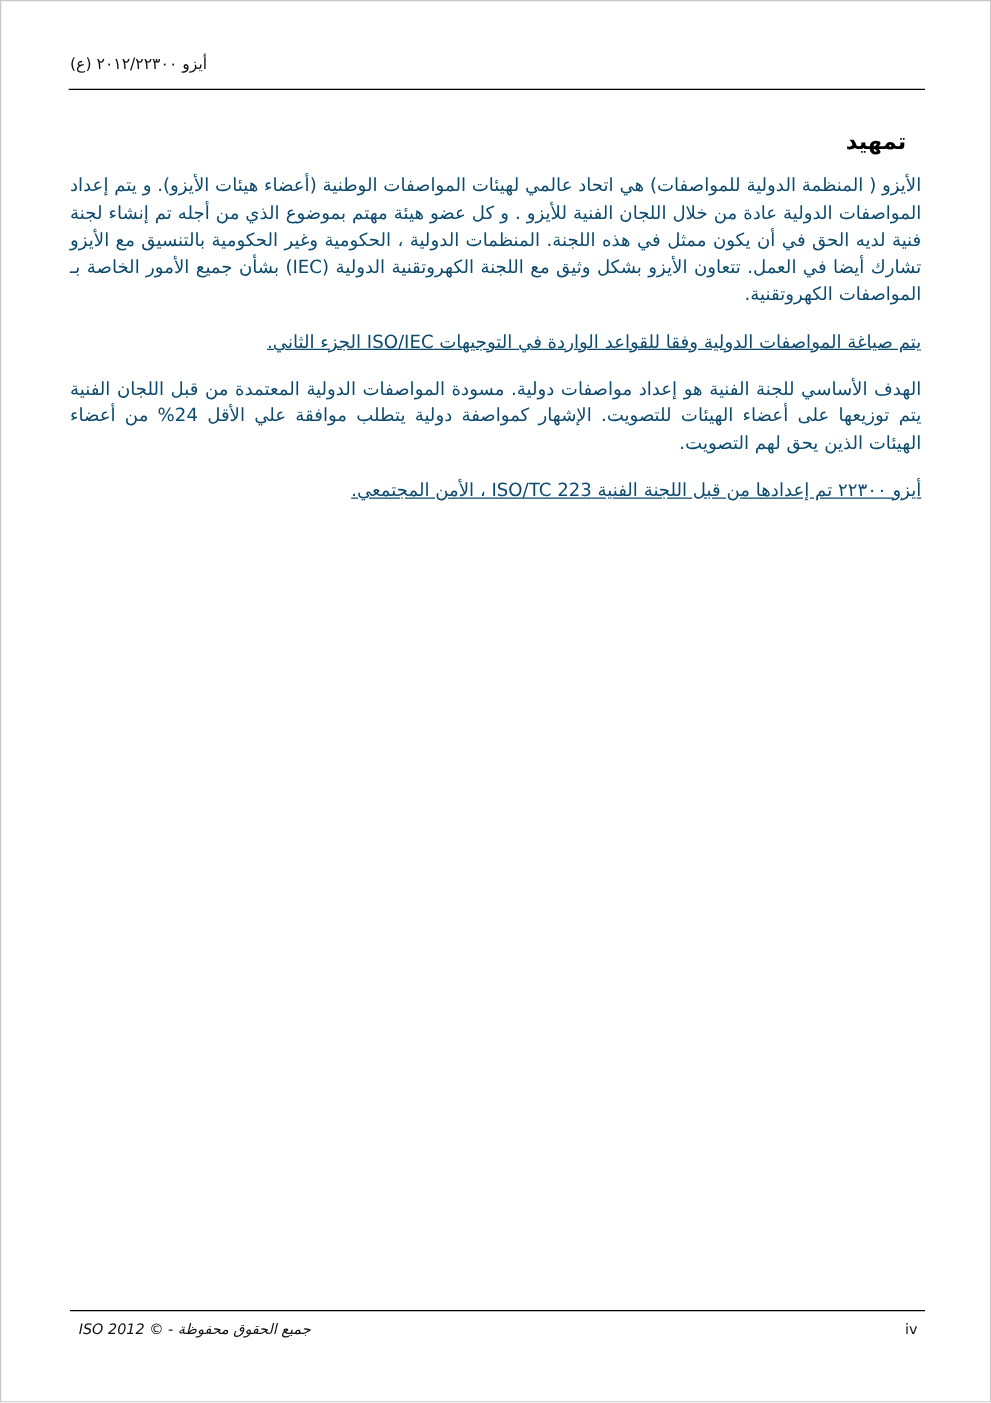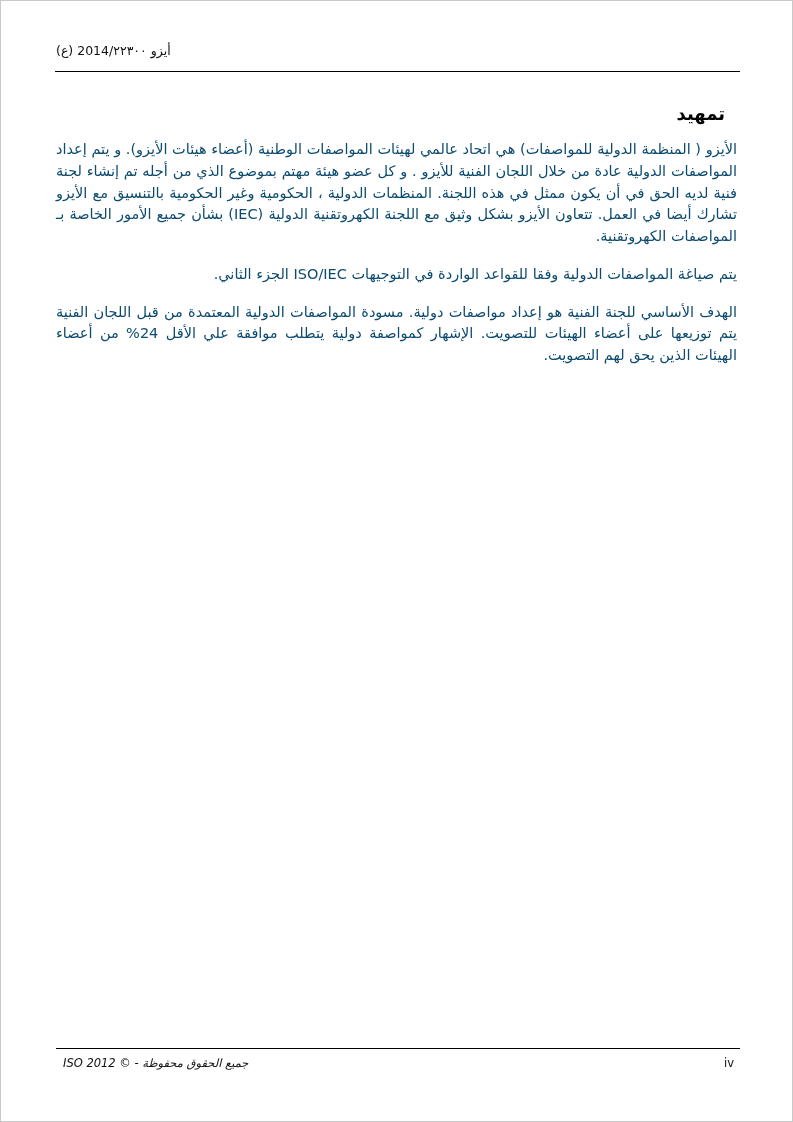--- a/index.html
+++ b/index.html
@@ -56,20 +56,21 @@
     text-align: justify;
     font-size: 14.5px;
     line-height: 1.5;
     color: #0c4a6e;
   }
   .content p {
     margin: 0 0 16px 0;
   }
   .content p.single-line {
     text-align: right;
+    text-decoration: underline;
   }
   .footer-rule {
     position: absolute;
     top: 1047px;
     left: 55px;
     right: 52px;
     border-top: 1px solid #000;
   }
   .footer-copyright {
     position: absolute;
@@ -87,30 +88,31 @@
     right: 58px;
     font-size: 11.5px;
     color: #111;
   }
 </style>
 </head>
 <body>
 
 <div class="page">
 
-  <div class="running-header">أيزو 2014/٢٢٣٠٠ (ع)</div>
+  <div class="running-header">أيزو ٢٠١٢/٢٢٣٠٠ (ع)</div>
 
   <div class="header-rule"></div>
 
   <h1 class="section-title">تمهيد</h1>
 
   <div class="content">
     <p>الأيزو ( المنظمة الدولية للمواصفات) هي اتحاد عالمي لهيئات المواصفات الوطنية (أعضاء هيئات الأيزو). و يتم إعداد المواصفات الدولية عادة من خلال اللجان الفنية للأيزو . و كل عضو هيئة مهتم بموضوع الذي من أجله تم إنشاء لجنة فنية لديه الحق في أن يكون ممثل في هذه اللجنة. المنظمات الدولية ، الحكومية وغير الحكومية بالتنسيق مع الأيزو تشارك أيضا في العمل. تتعاون الأيزو بشكل وثيق مع اللجنة الكهروتقنية الدولية (IEC) بشأن جميع الأمور الخاصة بـ المواصفات الكهروتقنية.</p>
     <p class="single-line">يتم صياغة المواصفات الدولية وفقا للقواعد الواردة في التوجيهات ISO/IEC الجزء الثاني.</p>
     <p>الهدف الأساسي للجنة الفنية هو إعداد مواصفات دولية. مسودة المواصفات الدولية المعتمدة من قبل اللجان الفنية يتم توزيعها على أعضاء الهيئات للتصويت. الإشهار كمواصفة دولية يتطلب موافقة علي الأقل 24% من أعضاء الهيئات الذين يحق لهم التصويت.</p>
+    <p class="single-line">أيزو ٢٢٣٠٠ تم إعدادها من قبل اللجنة الفنية ISO/TC 223 ، الأمن المجتمعي.</p>
   </div>
 
   <div class="footer-rule"></div>
 
   <div class="footer-copyright">جميع الحقوق محفوظة - © ISO 2012</div>
 
   <div class="footer-page-number">iv</div>
 
 </div>
 

